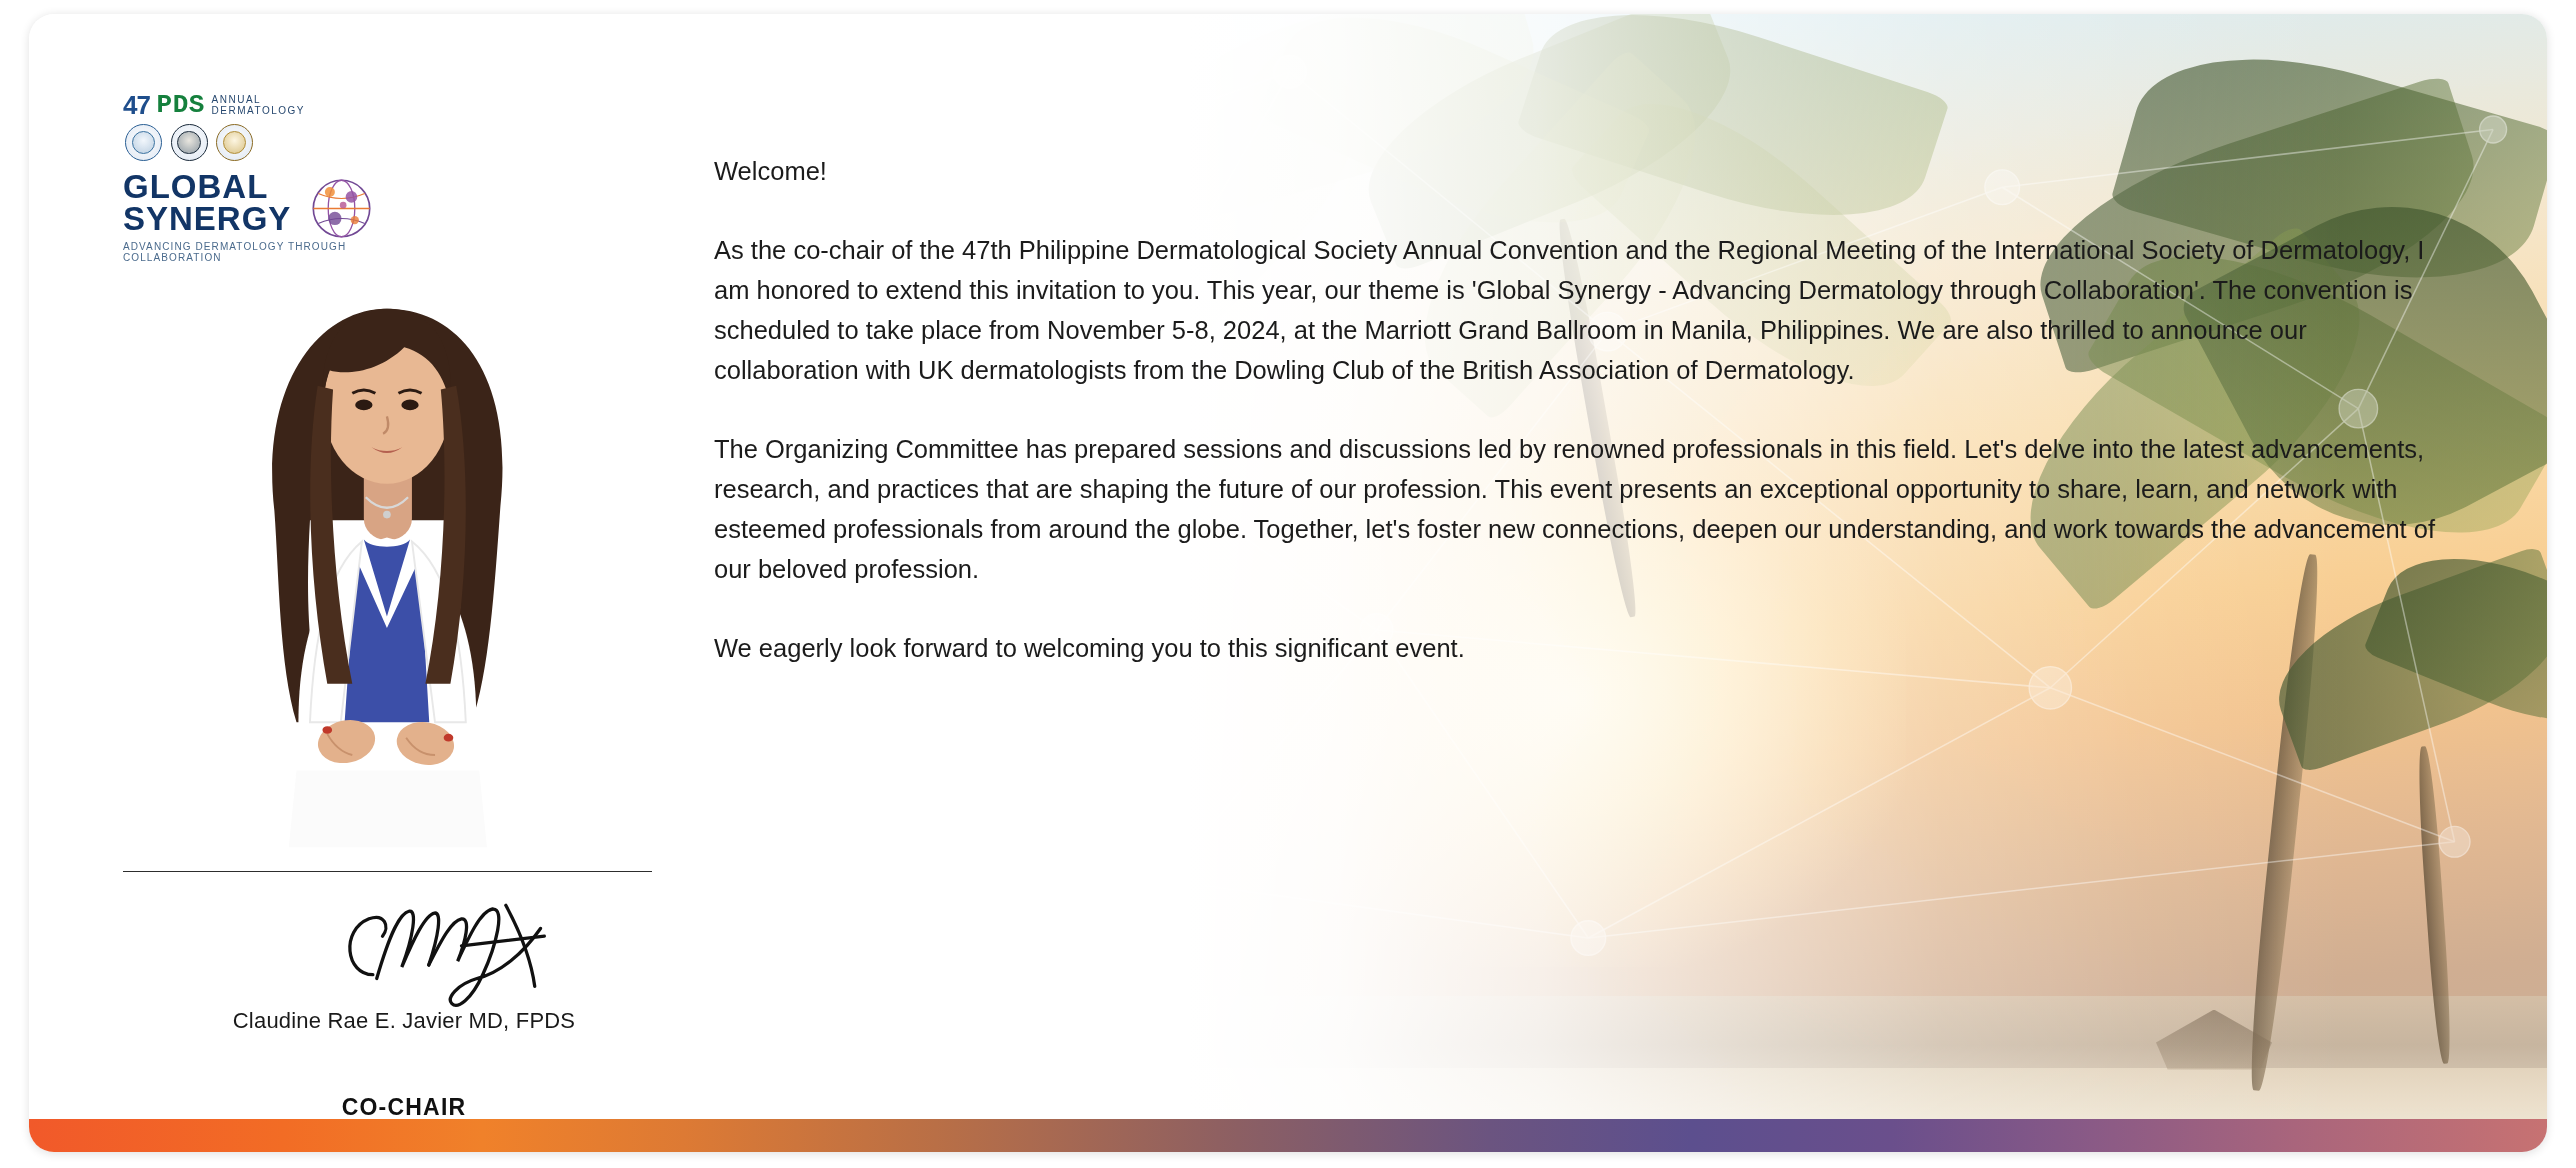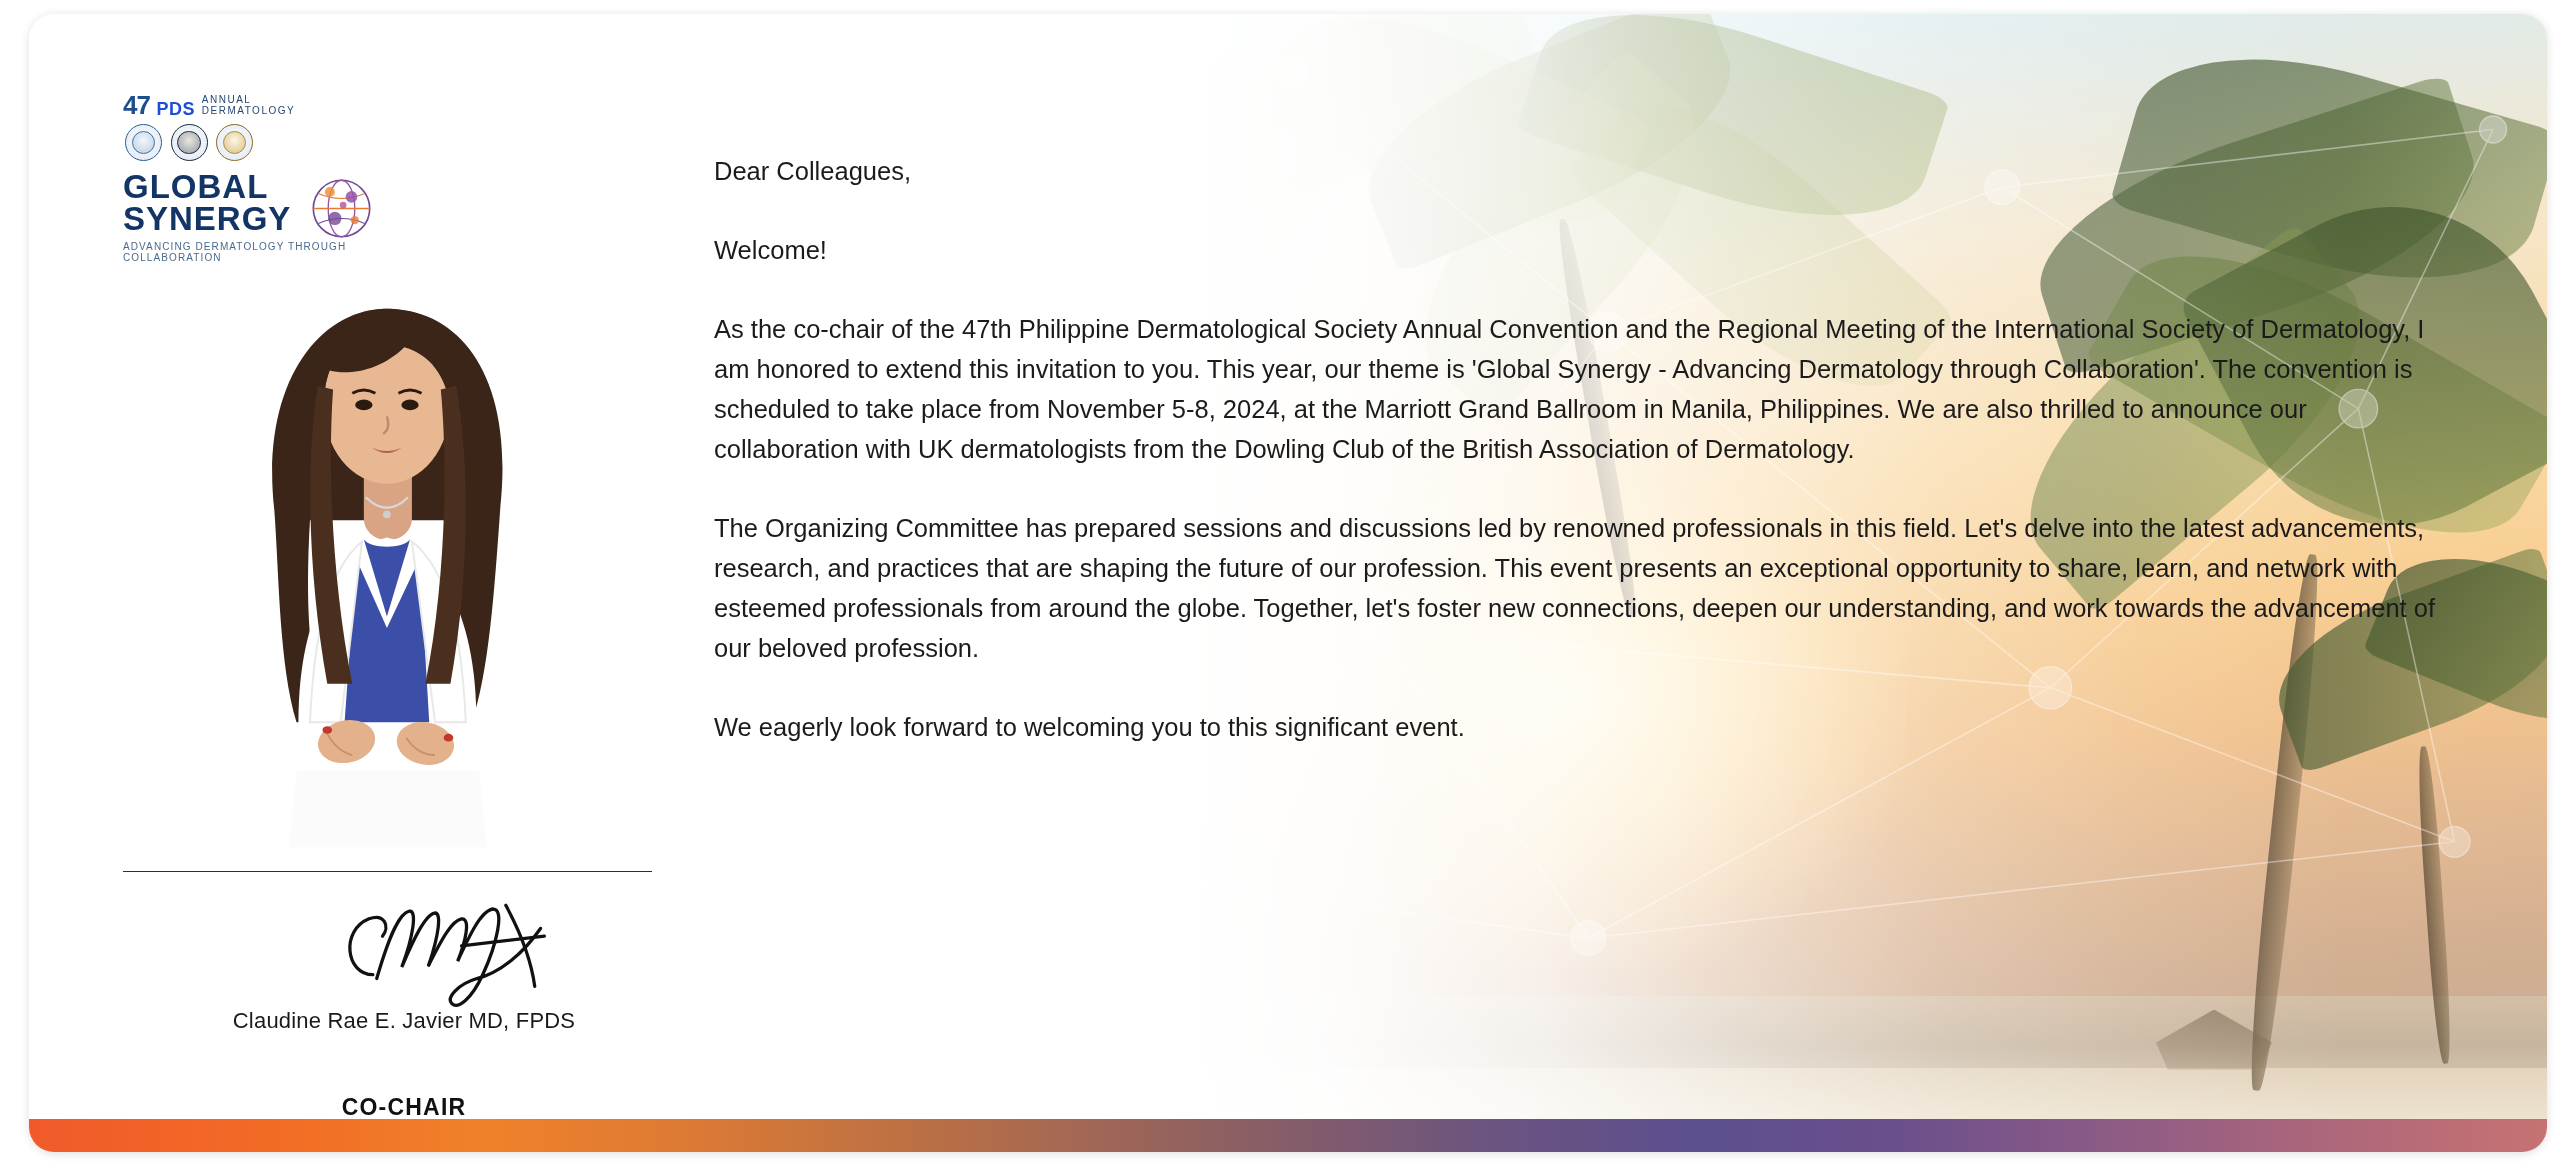--- a/index.html
+++ b/index.html
@@ -151,24 +151,24 @@
   .logo-row1 { display: flex; align-items: flex-end; gap: 6.7px; }
   .logo-47 {
     font-family: "Liberation Sans", sans-serif;
     font-weight: 700;
     font-size: 26px;
     color: #1f4e8c;
     letter-spacing: -1px;
     line-height: 1;
   }
   .logo-pds {
-    font-family: Liberation Sans, sans-serif;
+    font-family: Liberation Mono, monospace;
     font-weight: 700;
-    font-size: 18px;
-    color: #1d4ed8;
+    font-size: 26px;
+    color: #15803d;
     letter-spacing: 0.5px;
     line-height: 1;
   }
   .logo-annual {
     font-family: "Liberation Sans", sans-serif;
     font-size: 10px;
     line-height: 10.6px;
     color: #27486f;
     letter-spacing: 1.5px;
     padding-bottom: 1px;
@@ -473,21 +473,20 @@
           <path d="M196 20 C210 46 222 74 226 104"></path>
           <path d="M150 62 L236 52"></path>
         </g>
       </svg>
 
       <div class="name-line">Claudine Rae E. Javier MD, FPDS</div>
       <div class="role-line">CO-CHAIR</div>
     </div>
 
     <div class="letter">
-      <p>Dear Colleagues,</p>
       <p>Welcome!</p>
       <p>As the co-chair of the 47th Philippine Dermatological Society Annual Convention and the Regional Meeting of the International Society of Dermatology, I am honored to extend this invitation to you. This year, our theme is 'Global Synergy - Advancing Dermatology through Collaboration'. The convention is scheduled to take place from November 5-8, 2024, at the Marriott Grand Ballroom in Manila, Philippines. We are also thrilled to announce our collaboration with UK dermatologists from the Dowling Club of the British Association of Dermatology.</p>
       <p>The Organizing Committee has prepared sessions and discussions led by renowned professionals in this field. Let's delve into the latest advancements, research, and practices that are shaping the future of our profession. This event presents an exceptional opportunity to share, learn, and network with esteemed professionals from around the globe. Together, let's foster new connections, deepen our understanding, and work towards the advancement of our beloved profession.</p>
       <p>We eagerly look forward to welcoming you to this significant event.</p>
     </div>
 
     <div class="bottom-bar"></div>
   </div>
 </div>
 

